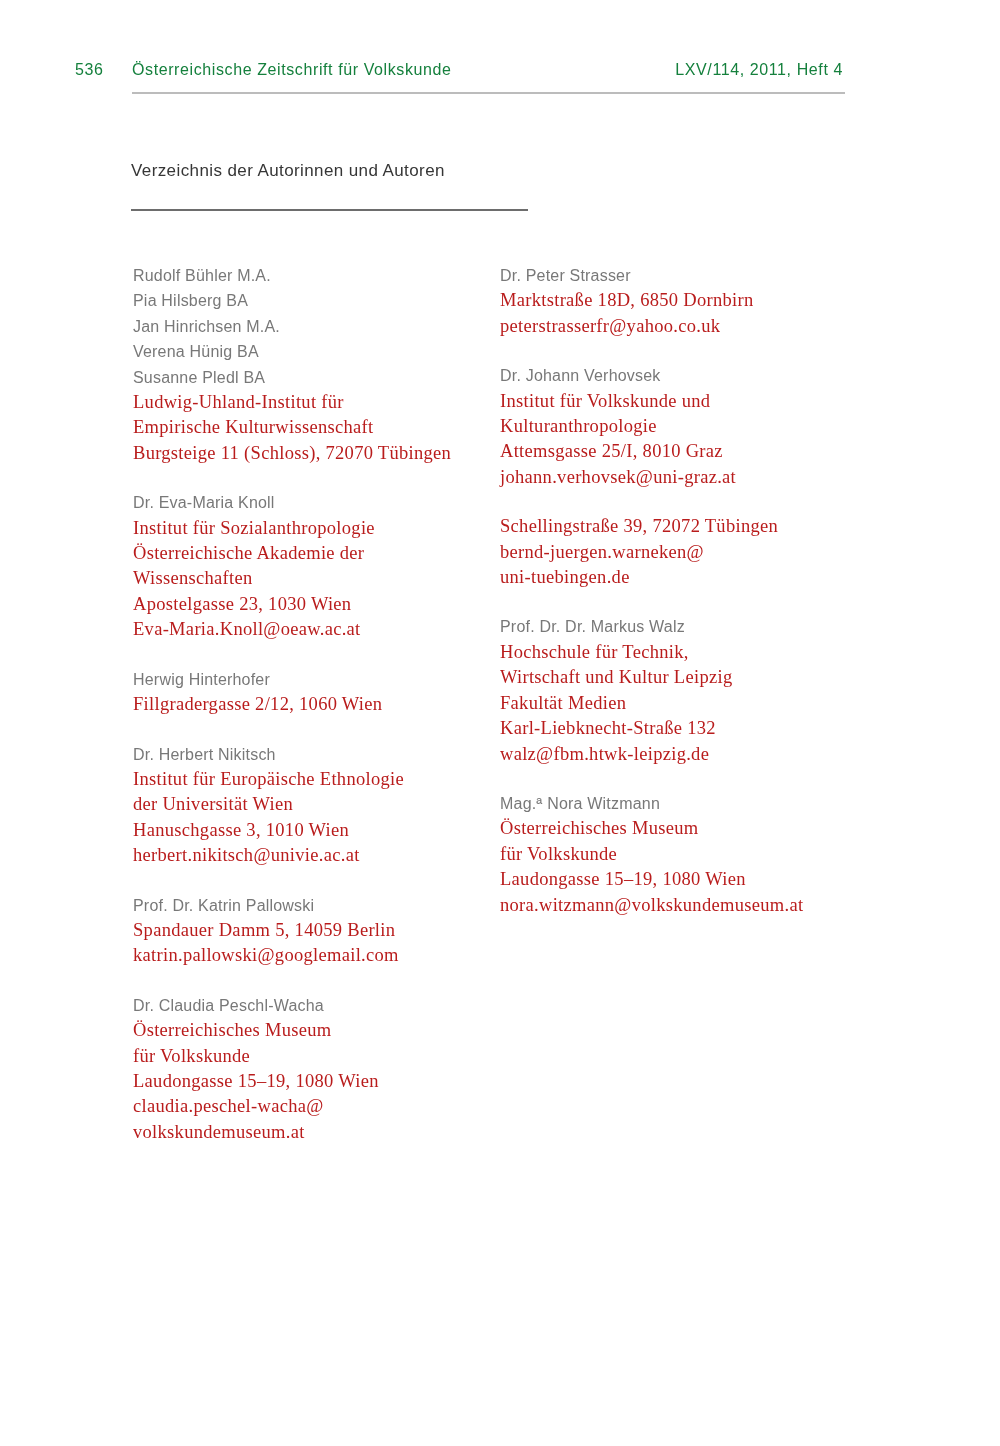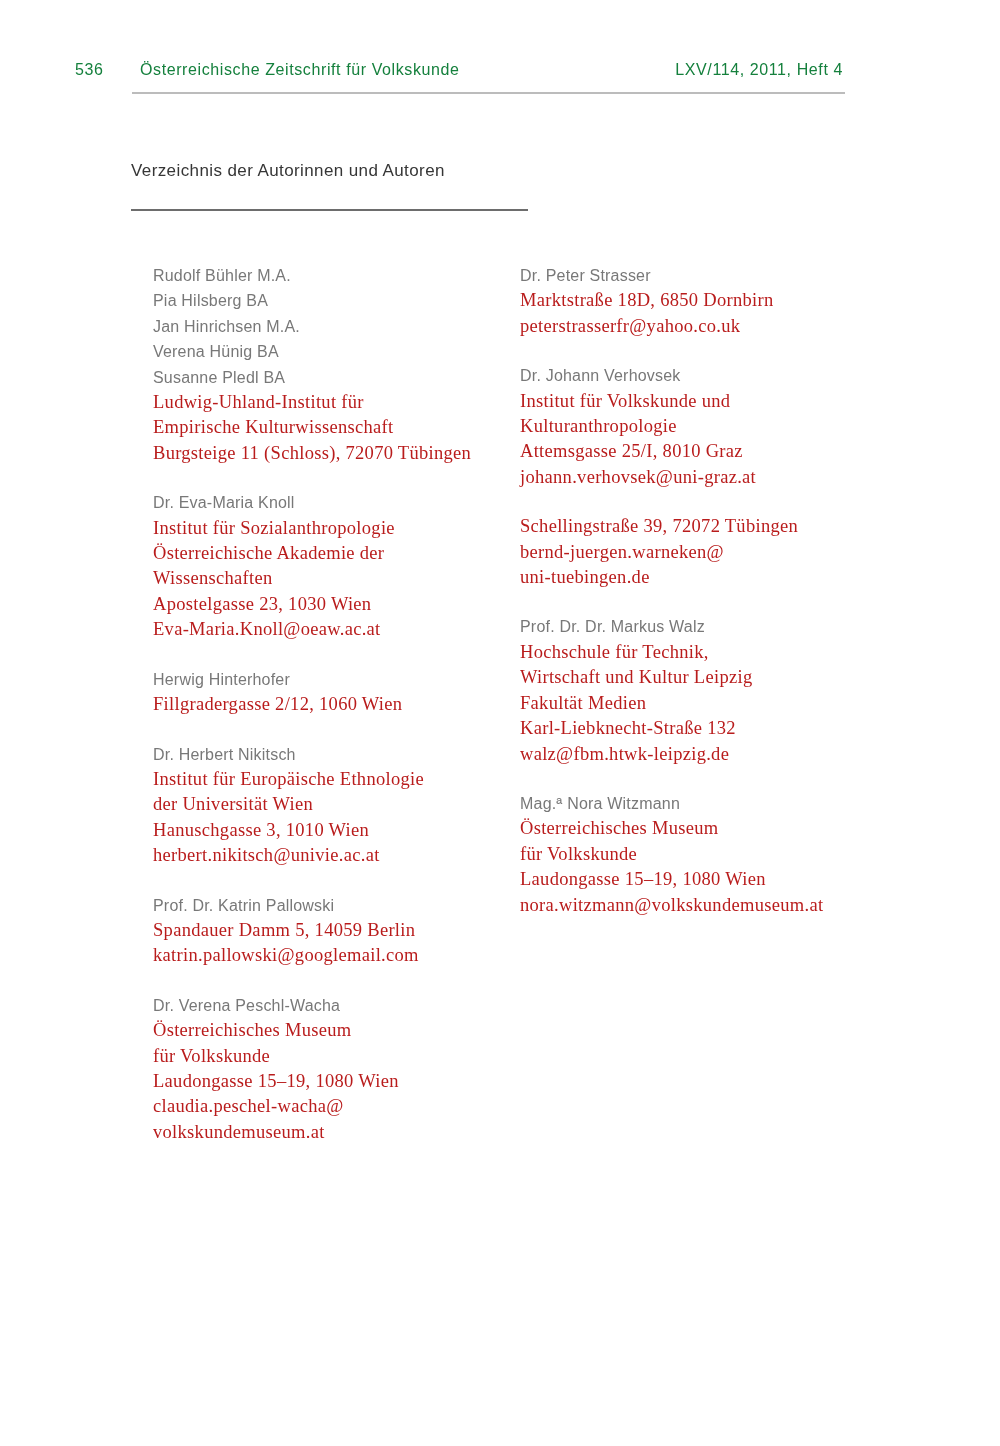--- a/index.html
+++ b/index.html
@@ -16,21 +16,21 @@
   }
   .hdr-text {
     position: absolute;
     top: 61px;
     font-size: 16px;
     letter-spacing: 0.6px;
     color: #15803d;
     white-space: nowrap;
   }
   .page-number { left: 75px; }
-  .journal     { left: 140px; }
+  .journal     { left: 132px; }
   .issue       { right: 157px; }
   .header-rule {
     position: absolute;
     left: 132px;
     top: 92px;
     width: 713px;
     height: 2px;
     background: #bcbcbc;
   }
   .page-title {
@@ -46,21 +46,20 @@
     position: absolute;
     left: 131px;
     top: 209px;
     width: 397px;
     height: 2px;
     background: #6d6d6d;
   }
   .col {
     position: absolute;
     top: 263px;
-    margin-left: 20px;
   }
   .col-left  { left: 133px; width: 360px; }
   .col-right { left: 500px; width: 390px; }
   .entry { margin-bottom: 24px; }
   .name-line {
     font-family: "Liberation Sans", sans-serif;
     font-size: 16px;
     line-height: 25.4px;
     letter-spacing: 0.2px;
     color: #787878;
@@ -115,21 +114,21 @@
     <div class="detail-line">der Universität Wien</div>
     <div class="detail-line">Hanuschgasse 3, 1010 Wien</div>
     <div class="detail-line">herbert.nikitsch@univie.ac.at</div>
   </div>
   <div class="entry">
     <div class="name-line">Prof. Dr. Katrin Pallowski</div>
     <div class="detail-line">Spandauer Damm 5, 14059 Berlin</div>
     <div class="detail-line">katrin.pallowski@googlemail.com</div>
   </div>
   <div class="entry">
-    <div class="name-line">Dr. Verena Peschl-Wacha</div>
+    <div class="name-line">Dr. Claudia Peschl-Wacha</div>
     <div class="detail-line">Österreichisches Museum</div>
     <div class="detail-line">für Volkskunde</div>
     <div class="detail-line">Laudongasse 15–19, 1080 Wien</div>
     <div class="detail-line">claudia.peschel-wacha@</div>
     <div class="detail-line">volkskundemuseum.at</div>
   </div>
 </div>
 
 <div class="col col-right">
   <div class="entry">

